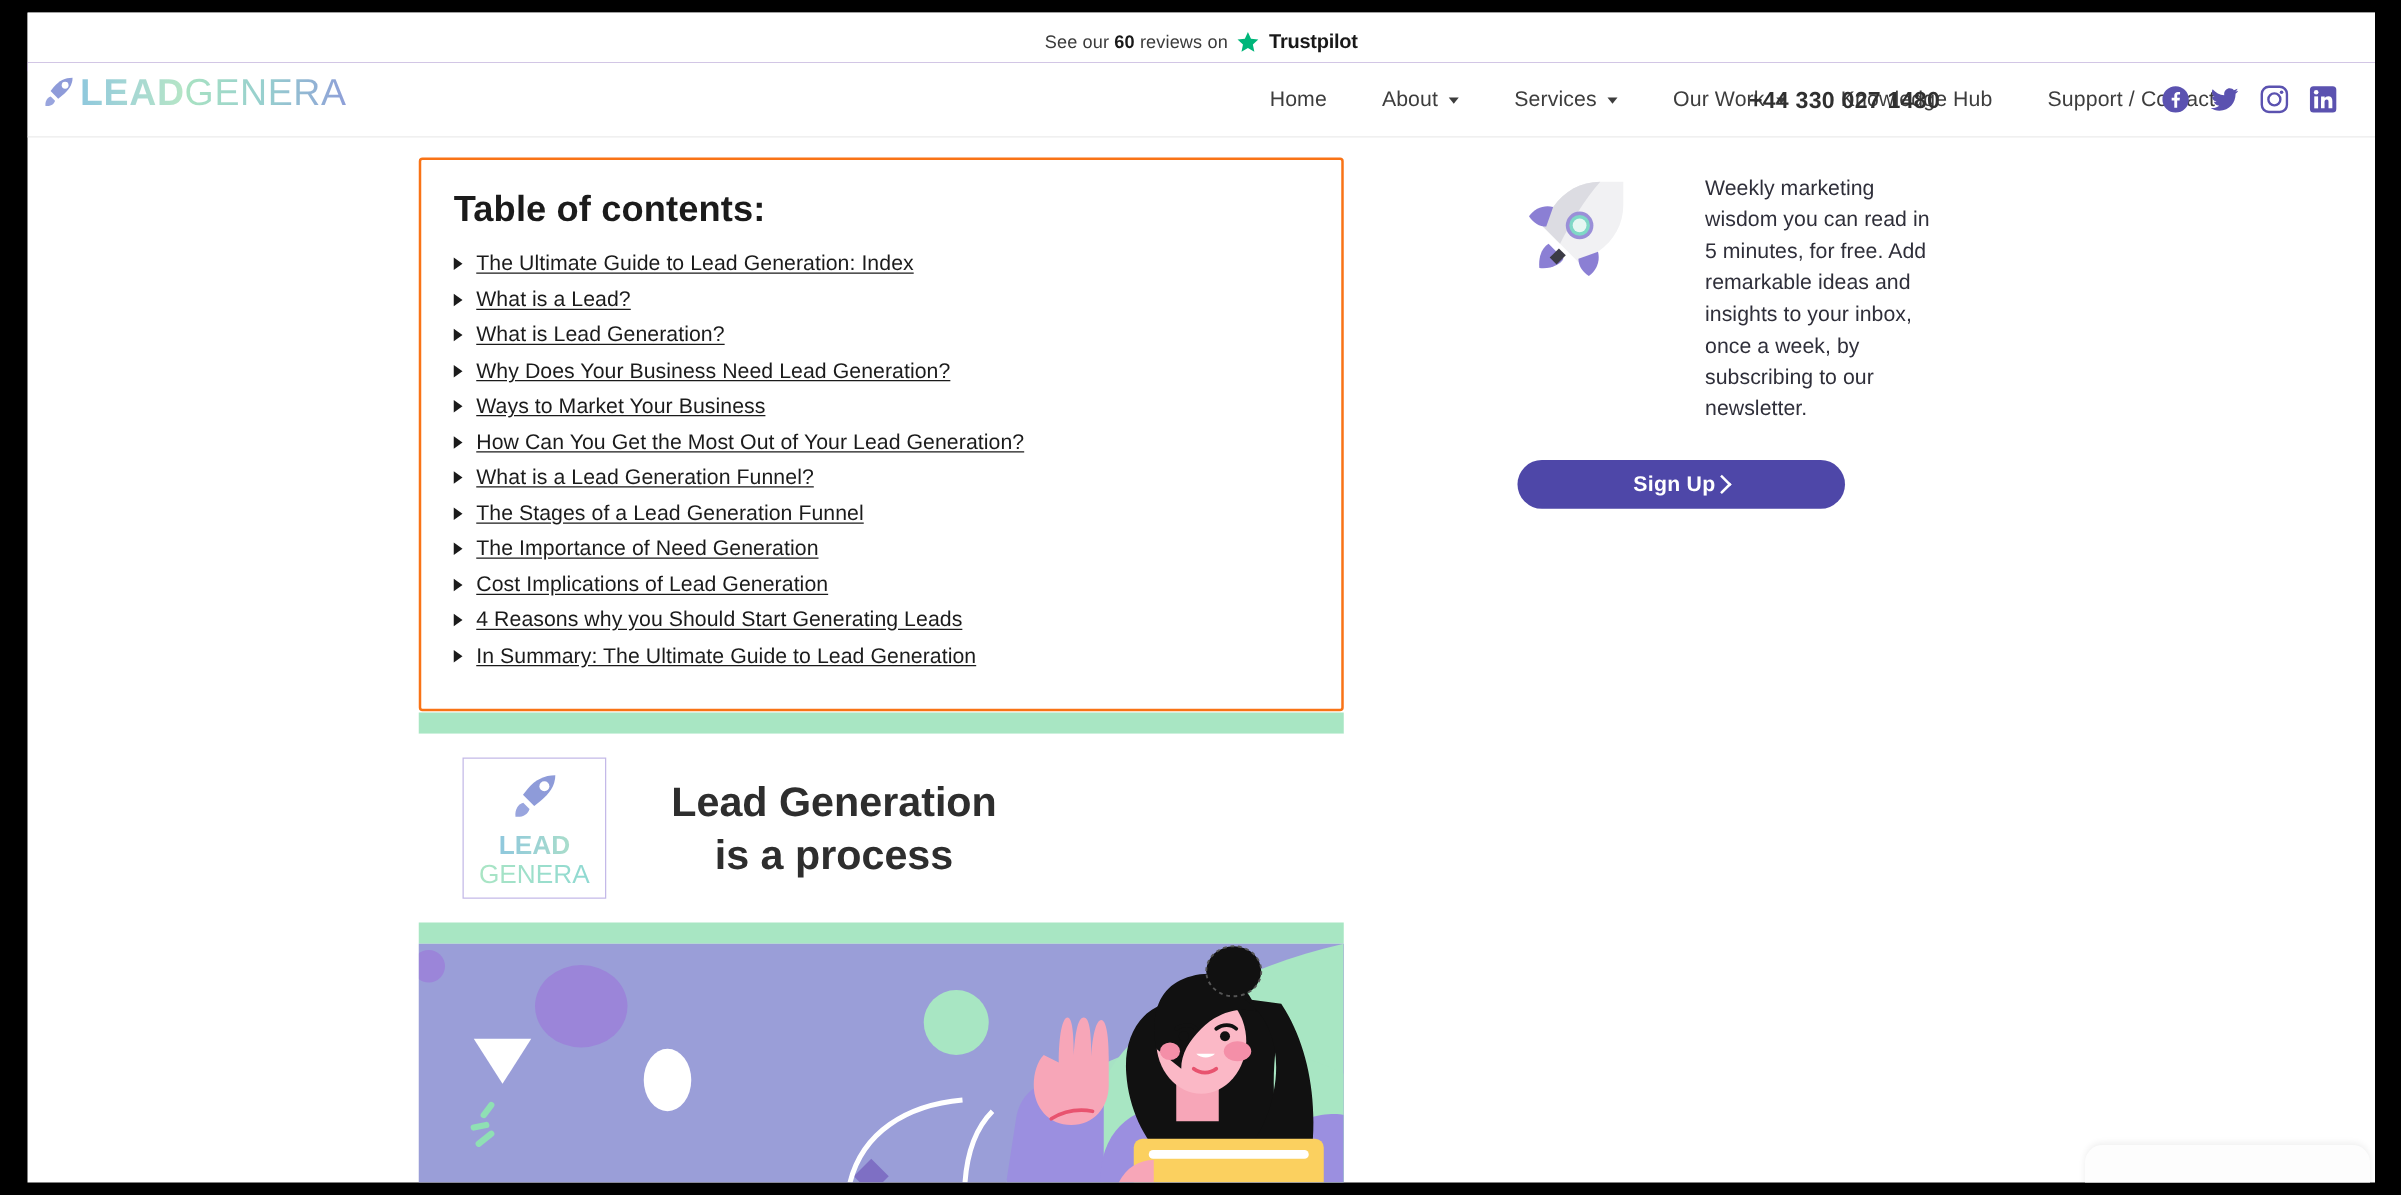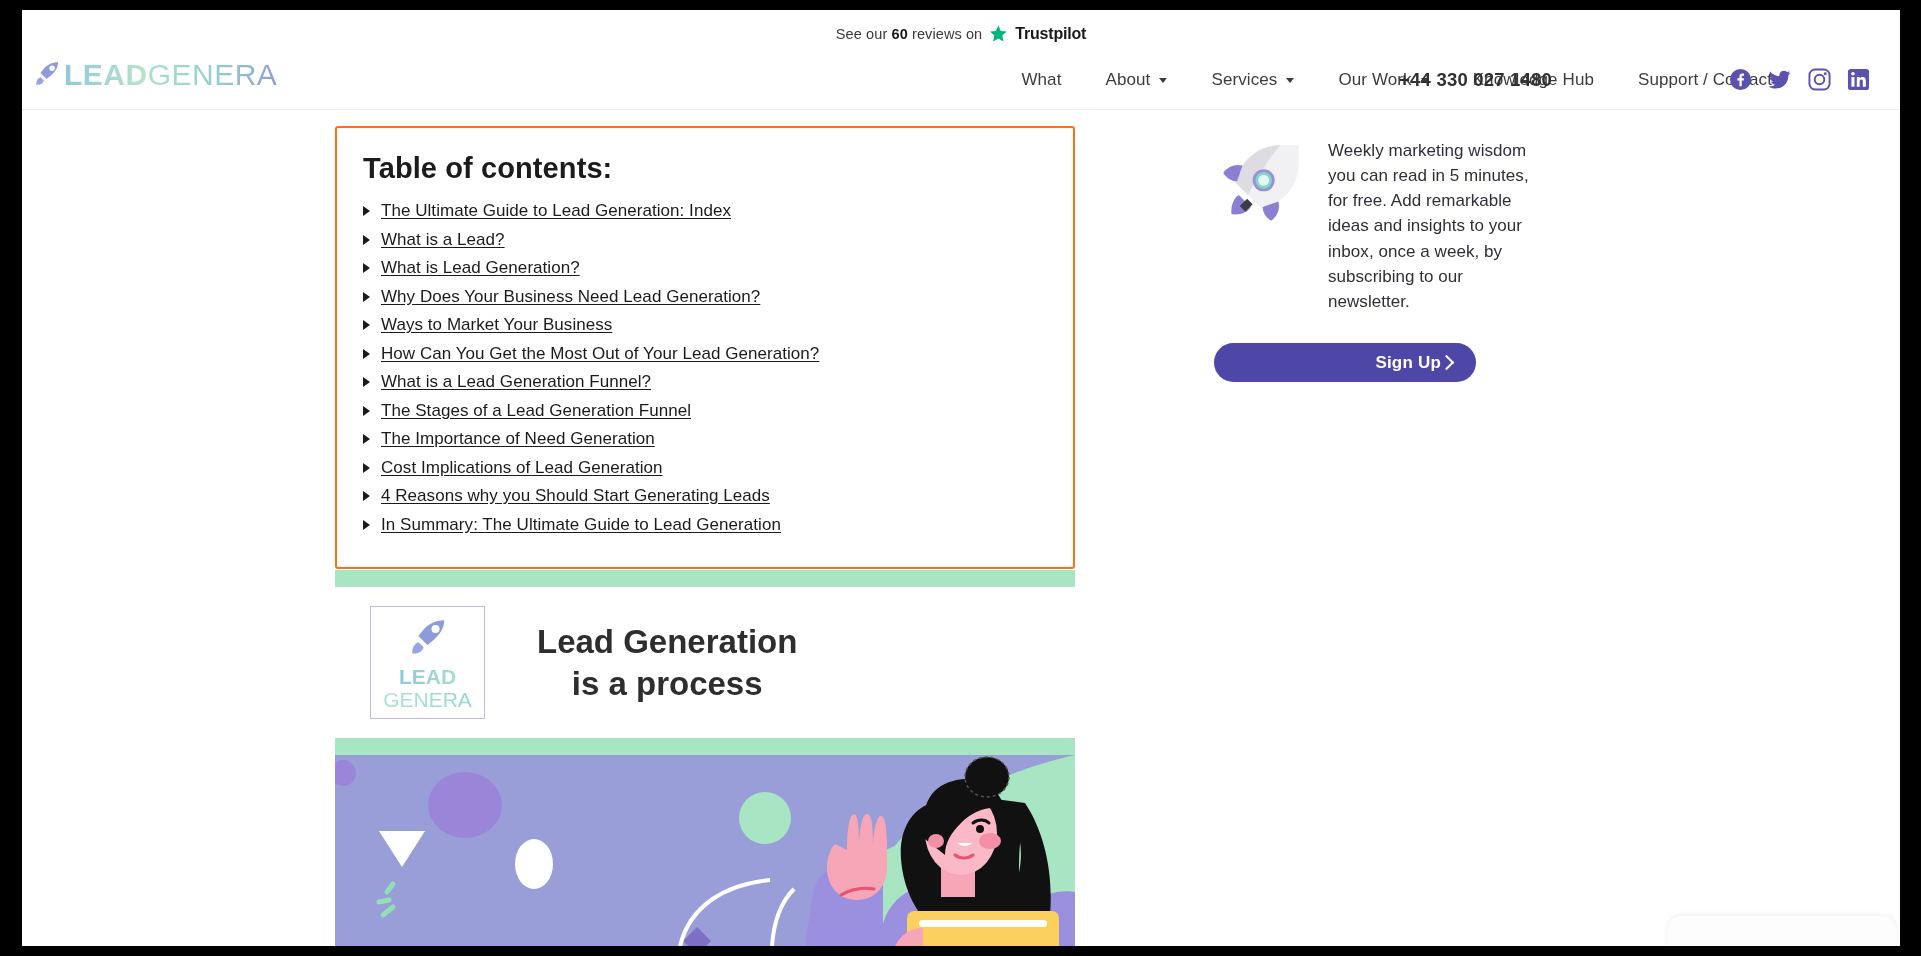--- a/index.html
+++ b/index.html
@@ -187,30 +187,31 @@
     left: 1192px;
     top: 128px;
     width: 330px;
   }
   .news-row { display: flex; gap: 22px; align-items: flex-start; }
   .news-text {
     font-size: 17px;
     line-height: 1.48;
     color: #2f2f3a;
     letter-spacing: .05px;
+    margin-left: 36px;
   }
   .signup {
     margin-top: 29px;
     width: 262px;
     height: 39px;
     background: #4e47a8;
     border-radius: 20px;
     display: flex;
     align-items: center;
-    justify-content: flex-end;
+    justify-content: center;
     padding: 0 20px 0 24px;
     box-sizing: border-box;
     cursor: pointer;
     border: none;
   }
   .signup-label {
     color: #ffffff;
     font-size: 17px;
     font-weight: 700;
     letter-spacing: .2px;
@@ -324,21 +325,21 @@
           <path d="M33 5c-7 0-13 3-17.5 8.5l-3.2 4 7.2 7.2 4-3.2C29 17 33 11.8 33 5z" fill="#8e9bd9"></path>
           <path d="M12.5 22.5c-3.5 1-5.5 4.5-5 9 4.5.5 8-1.5 9-5l-4-4z" fill="#99a5de"></path>
           <circle cx="26" cy="12" r="3.2" fill="#ffffff"></circle>
         </svg>
       </span>
       <span class="logo-word"><span class="logo-lead">LEAD</span><span class="logo-genera">GENERA</span></span>
     </a>
 
     <nav class="nav">
       <div class="nav-item">
-        <span>What</span>
+        <span>Home</span>
       </div>
       <div class="nav-item">
         <span>About</span>
         <span class="caret"></span>
       </div>
       <div class="nav-item">
         <span>Services</span>
         <span class="caret"></span>
       </div>
       <div class="nav-item">

